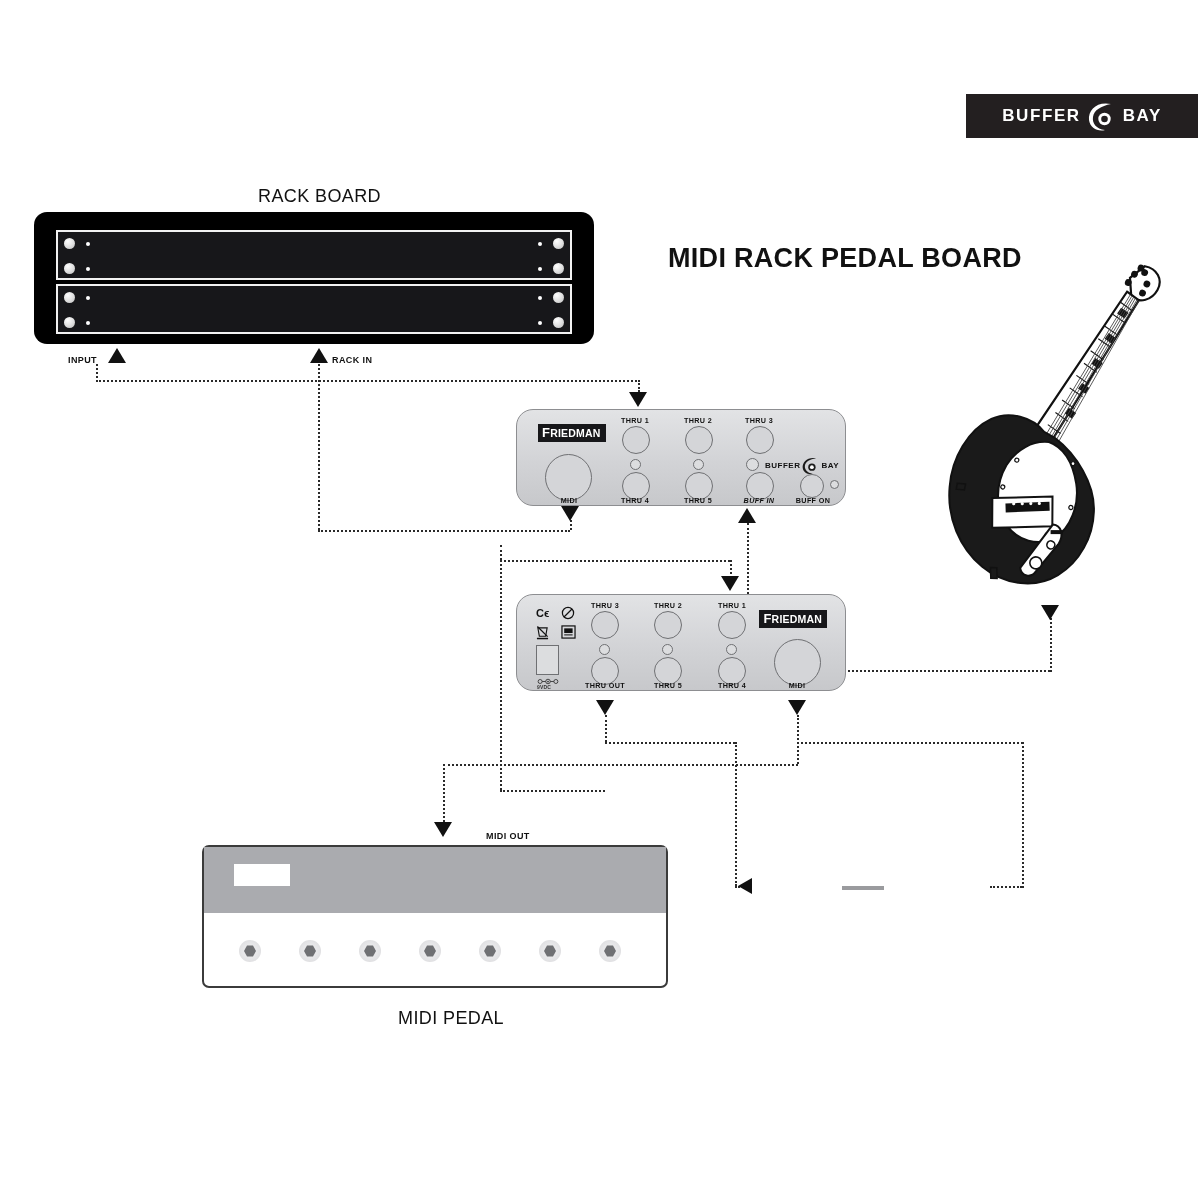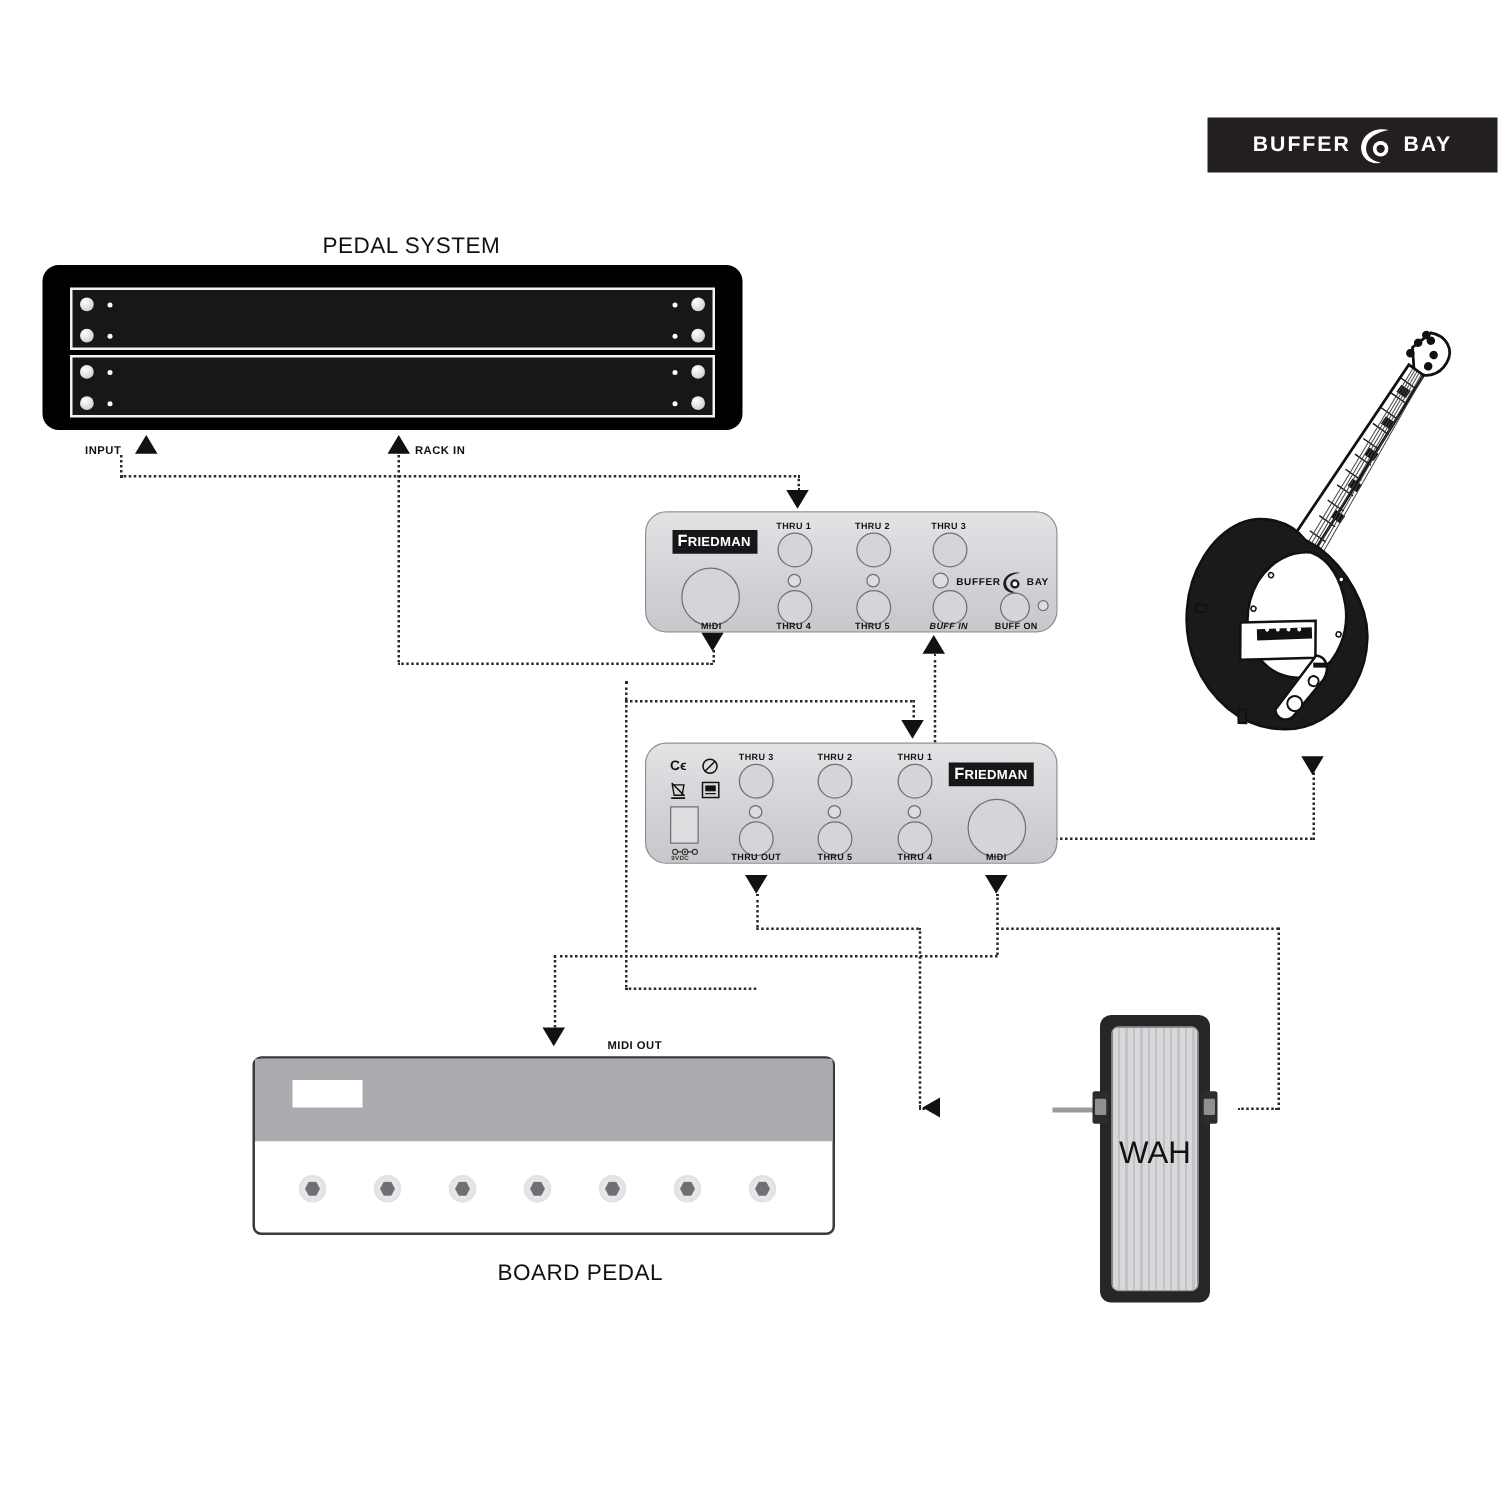--- a/index.html
+++ b/index.html
@@ -101,22 +101,23 @@
         <svg width="34" height="34" viewBox="0 0 34 34">
           <path d="M26 5 C12 2 3 11 4 21 C5 29 13 33 20 31 C11 30 7 24 8 18 C9 11 16 7 26 5 Z" fill="#ffffff"></path>
           <circle cx="19.5" cy="20" r="6.2" fill="#ffffff"></circle>
           <circle cx="19.5" cy="20" r="3.3" fill="#231f20"></circle>
         </svg>
       </span>
       <span class="brand-word">BAY</span>
     </div>
   </div>
 
-  <div class="abs" id="rack-title">PEDAL SYSTEM</div>
-  <div class="abs" id="midi-pedal-title">BOARD PEDAL</div>
+  <div class="abs" id="page-title">MIDI RACK PEDAL BOARD</div>
+  <div class="abs" id="rack-title">RACK BOARD</div>
+  <div class="abs" id="midi-pedal-title">MIDI PEDAL</div>
 
   <div class="abs" id="rack-system">
     <div class="rack-unit" id="rack-unit-1">
       <span class="screw" style="left:6px;top:6px;"></span>
       <span class="screw" style="left:6px;top:31px;"></span>
       <span class="screw" style="right:6px;top:6px;"></span>
       <span class="screw" style="right:6px;top:31px;"></span>
       <span class="dot" style="left:28px;top:10px;"></span>
       <span class="dot" style="left:28px;top:35px;"></span>
       <span class="dot" style="right:28px;top:10px;"></span>
@@ -307,26 +308,20 @@
       </span>
     <span class="fsw" style="left:335px;top:93px;">
         <i></i>
       </span>
     <span class="fsw" style="left:395px;top:93px;">
         <i></i>
       </span>
   </div>
 
   <div id="pedal-link" class="abs" style="left:842px;top:886px;width:42px;"></div>
-  <div class="exp abs" style="left:880px;top:812px;">
-    <div class="tread"></div>
-    <div class="name">WAH</div>
-    <div class="jackplug" style="left:-6px;top:61px;"></div>
-    <div class="jackplug" style="right:-6px;top:61px;"></div>
-  </div>
 
   <div class="abs" id="guitar">
     <svg width="250" height="400" viewBox="0 0 250 400">
       <g transform="rotate(20 125 200)">
 
         <path d="M150 6 C162 4 172 12 170 24 C168 36 158 42 148 40 L140 22 Z" fill="#ffffff" stroke="#111" stroke-width="2.2"></path>
 
         <circle cx="152" cy="12" r="3.4" fill="#111"></circle>
           <circle cx="158" cy="22" r="3.4" fill="#111"></circle>
         <circle cx="157" cy="32" r="3.4" fill="#111"></circle>

